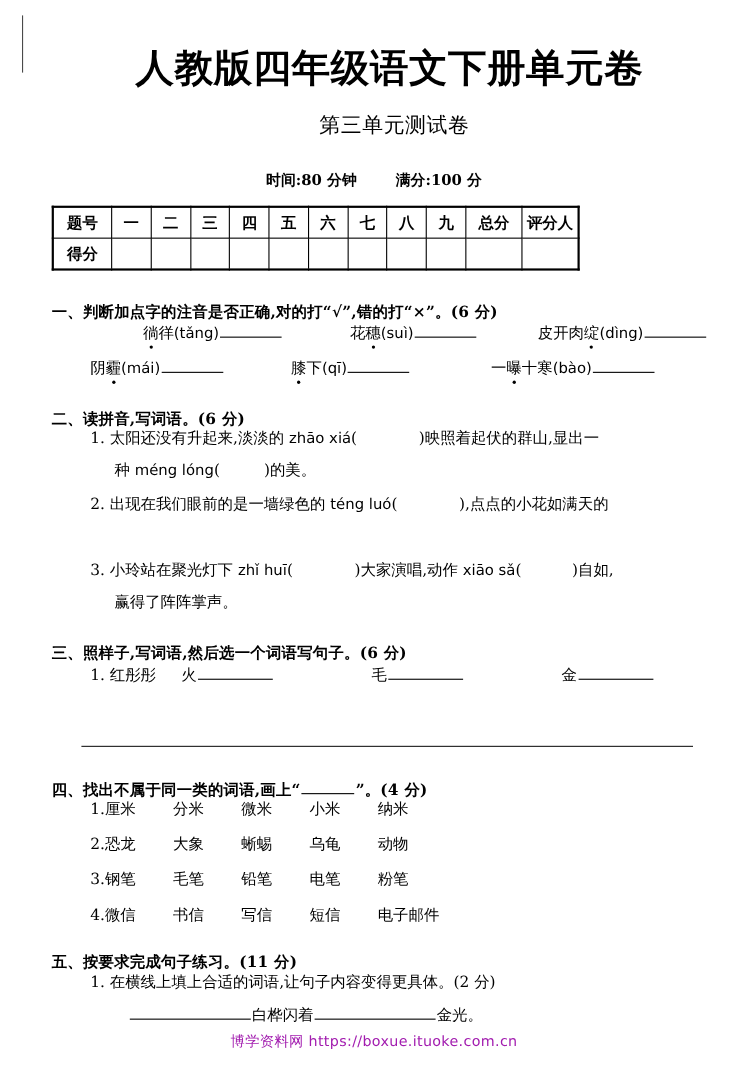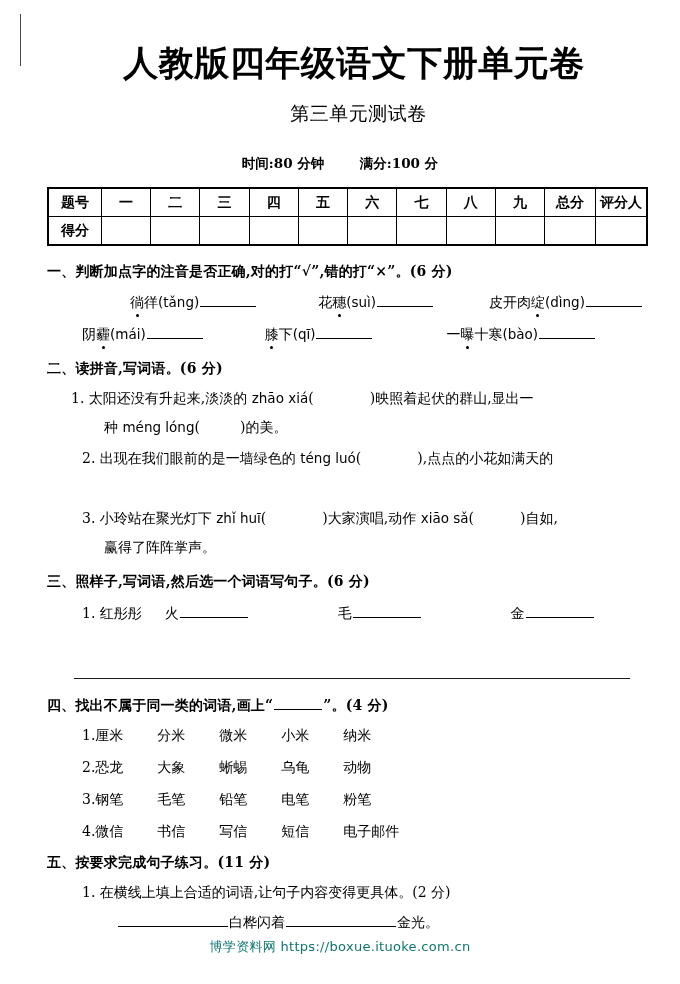--- a/index.html
+++ b/index.html
@@ -72,21 +72,21 @@
 
   
   .score-table-wrap {
     position: absolute;
     left: 47px;
     top: 187px;
     width: 586px;
   }
   table.score-table {
     border-collapse: collapse;
-    width: 601px;
+    width: 480px;
     table-layout: fixed;
     border: 2px solid #000;
   }
   table.score-table td {
     border: 1px solid #000;
     height: 27px;
     text-align: center;
     vertical-align: middle;
     font-size: 14px;
     font-weight: 700;
@@ -98,20 +98,21 @@
 
   
   .sec-head {
     position: absolute;
     left: 47px;
     font-size: 14px;
     font-weight: 700;
     font-family: "DejaVu Serif", "Liberation Serif", serif;
     letter-spacing: 0.2px;
     white-space: nowrap;
+    margin-top: 12px;
   }
   .line {
     position: absolute;
     font-size: 14px;
     font-family: "DejaVu Serif", "Liberation Serif", serif;
     white-space: nowrap;
   }
 
   
   .py {
@@ -175,21 +176,21 @@
   .sp.s52 { width: 52px; }
   .sp.s64 { width: 64px; }
   .sp.s80 { width: 80px; }
 
   
   .watermark {
     position: absolute;
     left: 0; right: 0;
     top: 938px;
     text-align: center;
-    color: #0f766e;
+    color: #a21caf;
     font-size: 13px;
     font-family: "DejaVu Sans", "Liberation Sans", sans-serif;
     letter-spacing: 0.3px;
     white-space: nowrap;
   }
 </style>
 </head>
 <body>
 
 <div class="sheet">
@@ -252,21 +253,21 @@
   <div class="line" style="left:82px; top:325px;">
     <span>阴</span><span class="dotchar">霾</span><span class="py">(mái)</span><span class="blank w56"></span>
     <span class="sp s52"></span>
     <span class="dotchar">膝</span><span>下</span><span class="py">(qī)</span><span class="blank w56"></span>
     <span class="sp s64"></span>
     <span>一</span><span class="dotchar">曝</span><span>十寒</span><span class="py">(bào)</span><span class="blank w56"></span>
   </div>
 
   <div class="sec-head" style="top:360px;">二、读拼音,写词语。(6 分)</div>
 
-  <div class="line" style="left:71px; top:390px;">
+  <div class="line" style="left:82px; top:390px;">
     <span>1. 太阳还没有升起来,淡淡的 </span><span class="py">zhāo xiá</span><span>(</span><span class="paren-gap g56"></span><span>)映照着起伏的群山,显出一</span>
   </div>
   <div class="line" style="left:104px; top:419px;">
     <span>种 </span><span class="py">méng lóng</span><span>(</span><span class="paren-gap g40"></span><span>)的美。</span>
   </div>
 
   <div class="line" style="left:82px; top:450px;">
     <span>2. 出现在我们眼前的是一墙绿色的 </span><span class="py">téng luó</span><span>(</span><span class="paren-gap g56"></span><span>),点点的小花如满天的</span>
   </div>
 

